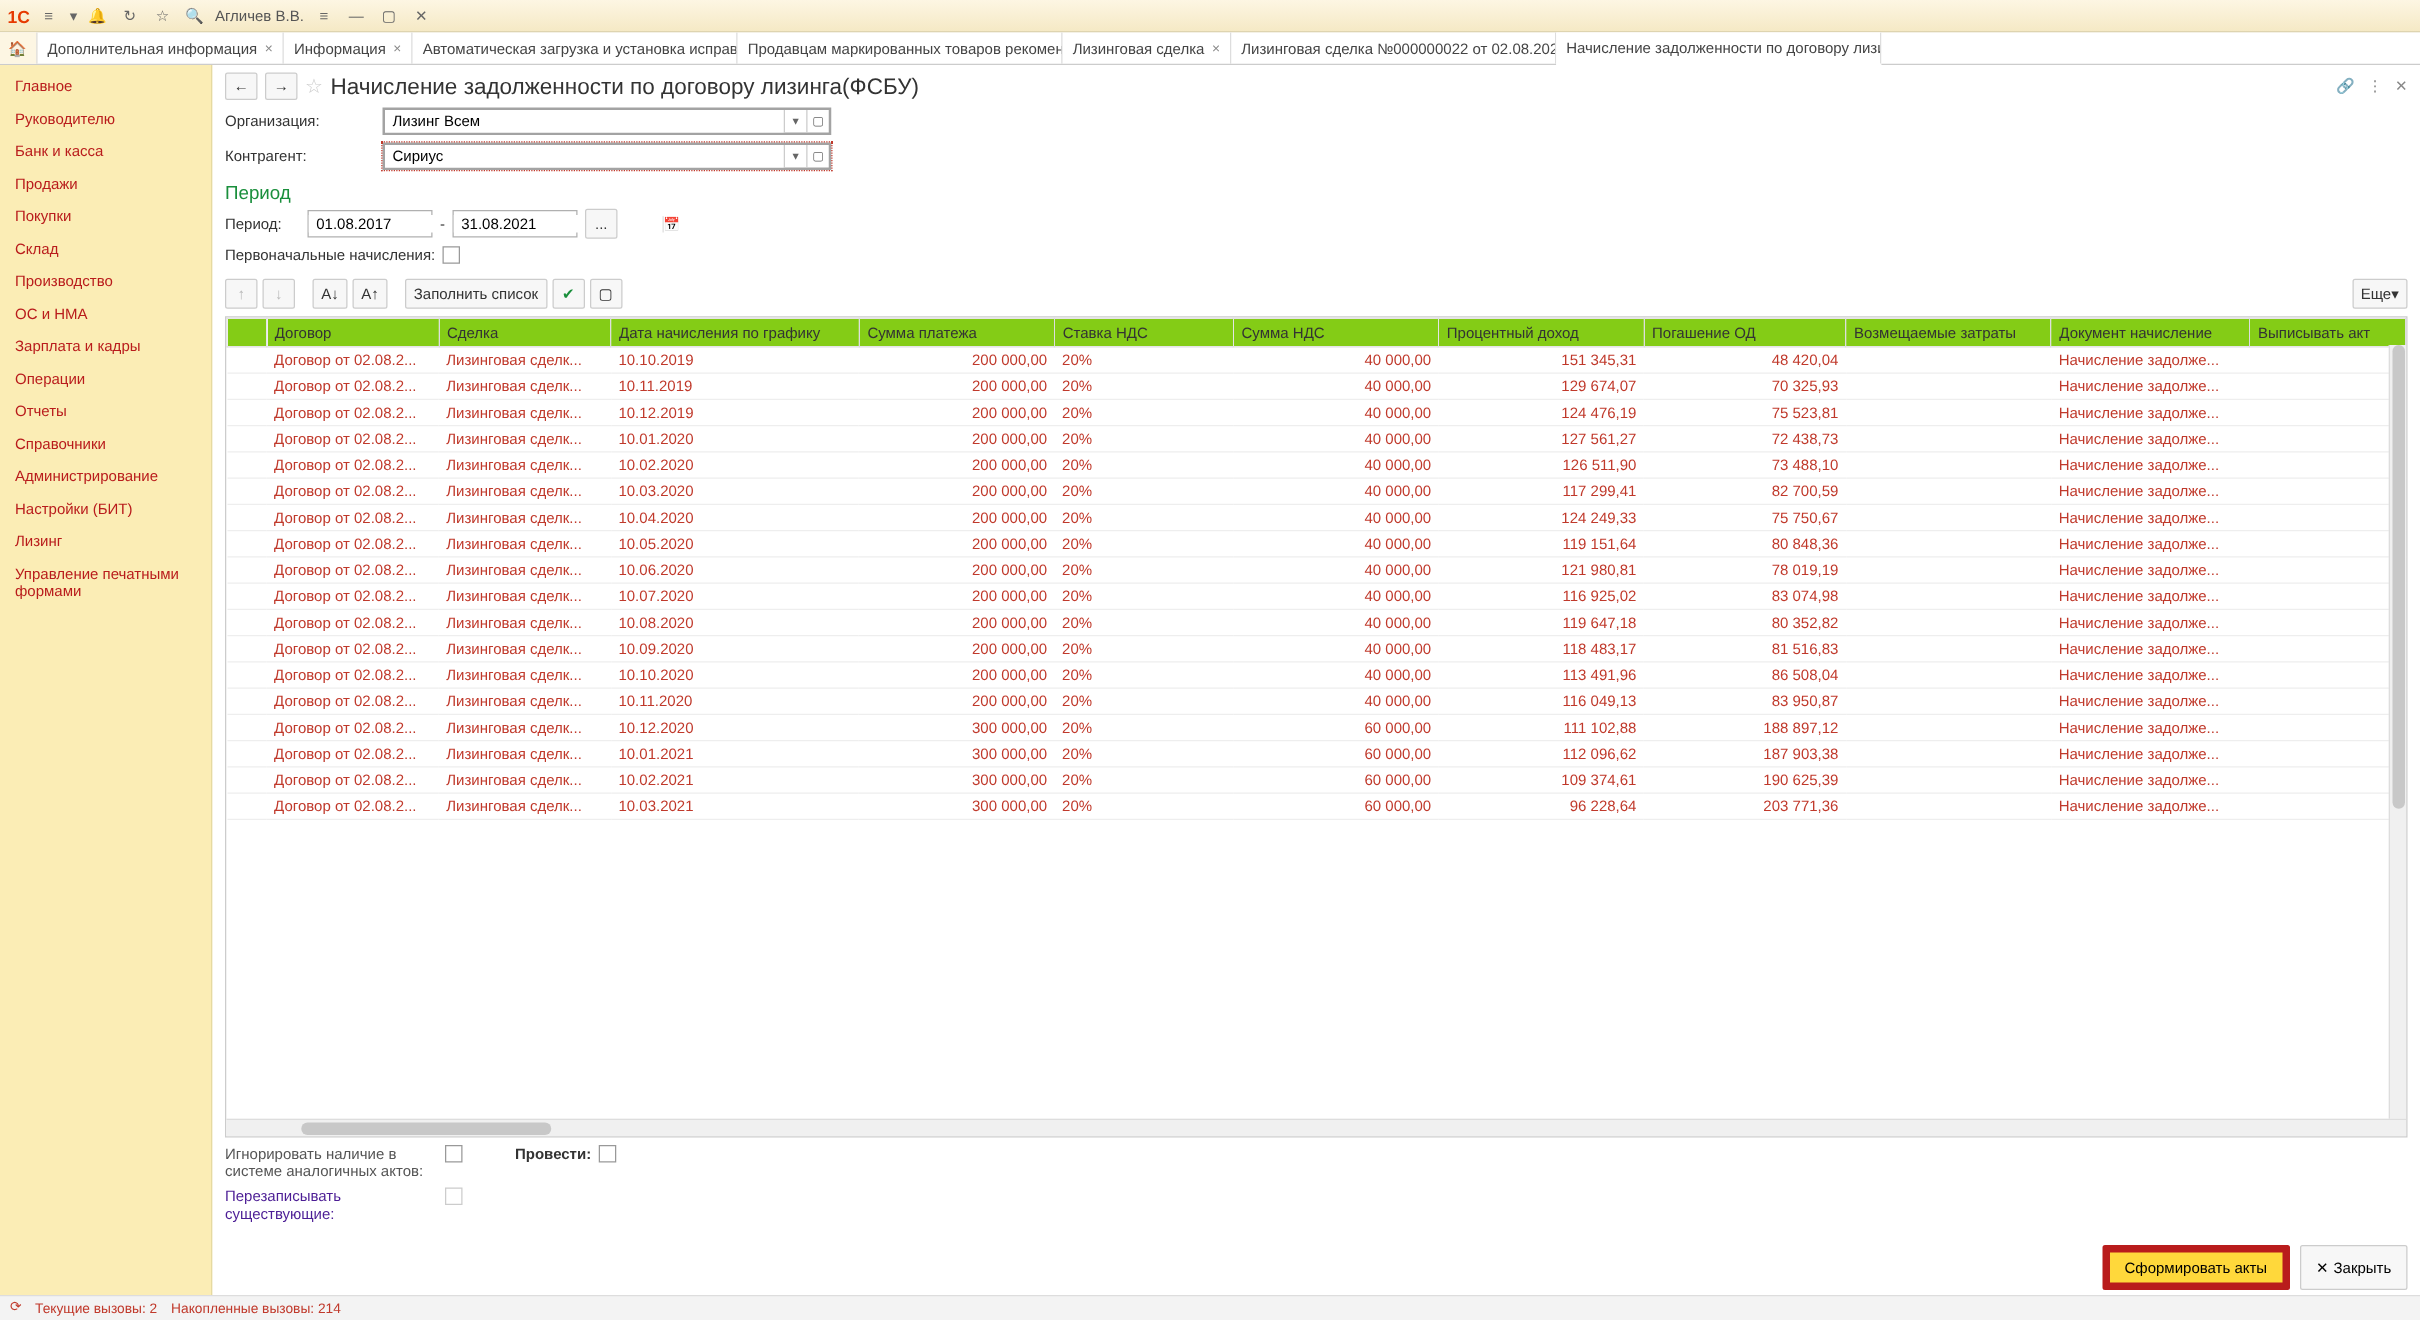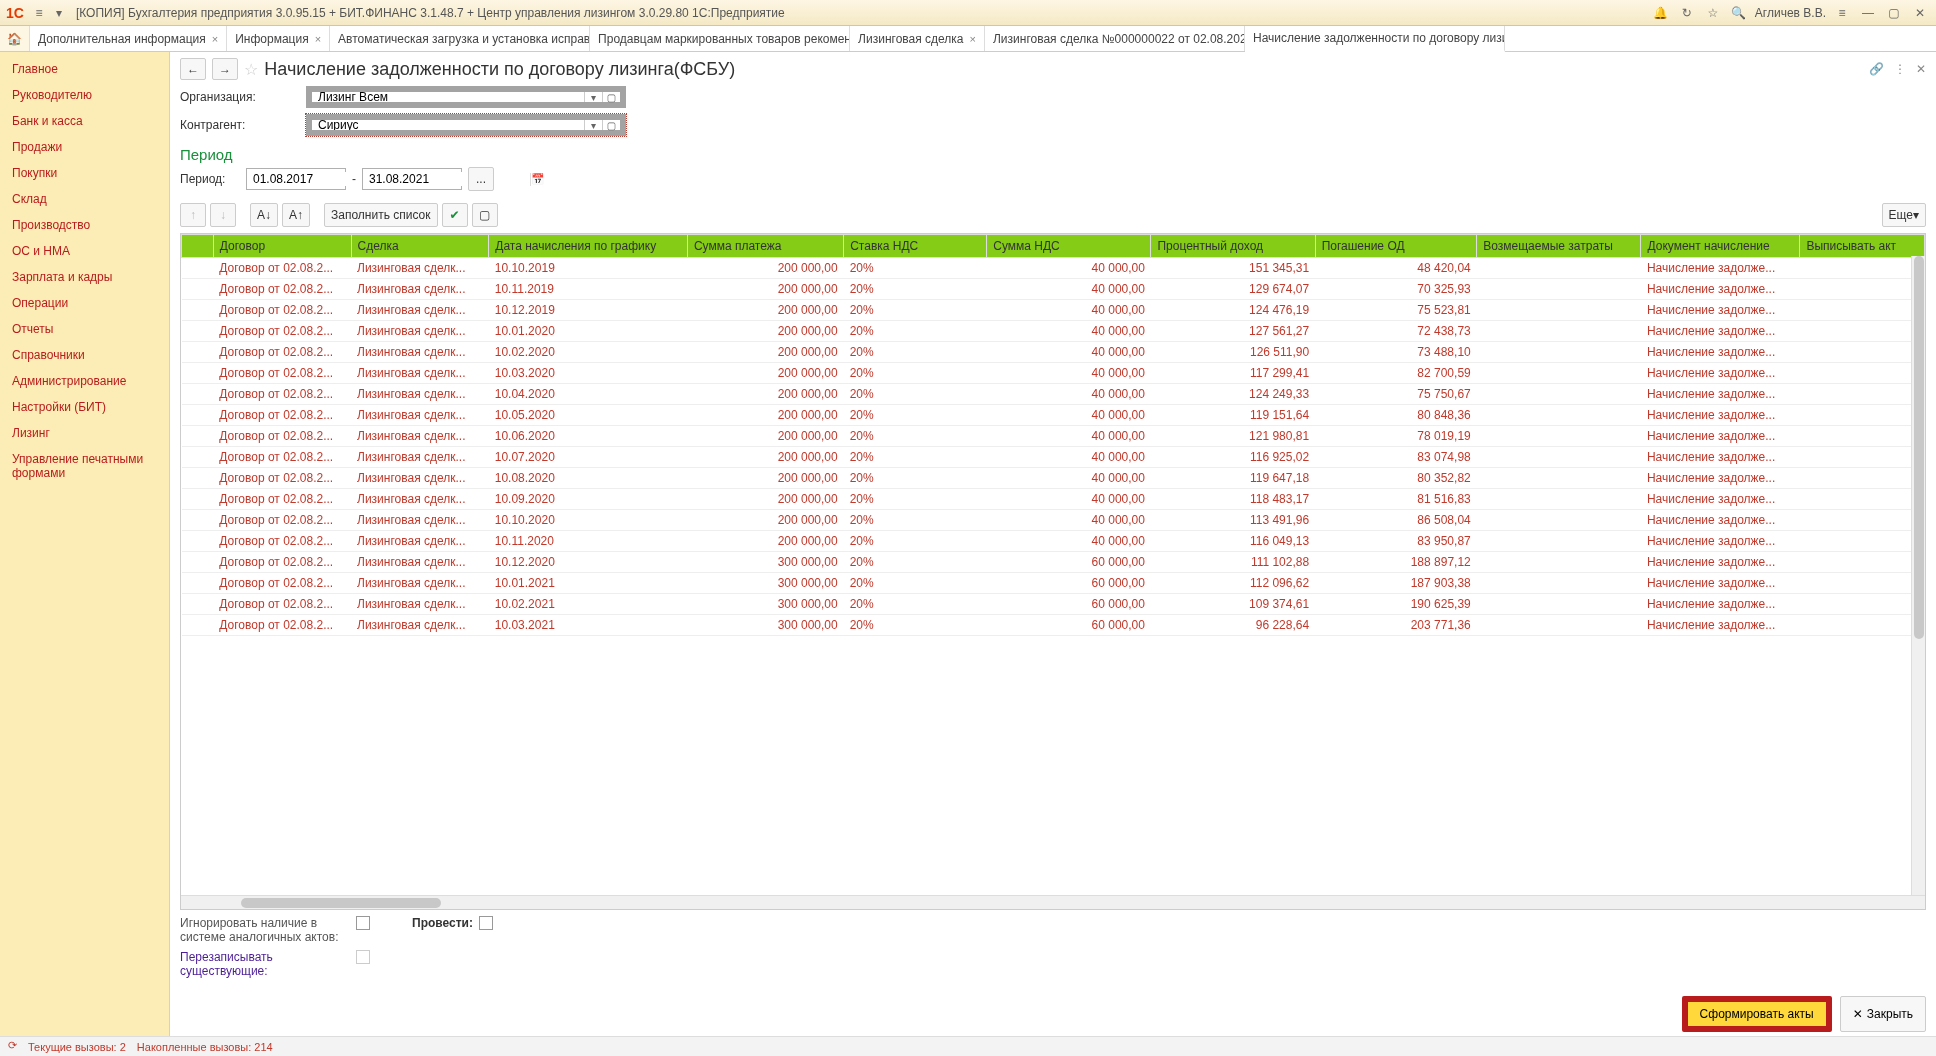--- a/index.html
+++ b/index.html
@@ -21,21 +21,21 @@
 .sidebar { width: 170px; background: #fbedb5; border-right: 1px solid #e0d49a; padding-top: 4px; }
 .side-item { padding: 6px 12px; color: #b91c1c; cursor: pointer; }
 .main { flex: 1; display: flex; flex-direction: column; background: #fff; padding: 6px 10px 2px 10px; overflow: hidden; }
 .titlebar { display: flex; align-items: center; gap: 6px; margin-bottom: 6px; }
 .nav-btn { width: 26px; height: 22px; border: 1px solid #ccc; background: #f7f7f7; display: flex; align-items: center; justify-content: center; cursor: pointer; border-radius: 2px; }
 .star { color: #ccc; font-size: 16px; }
 .page-title { font-size: 18px; color: #333; }
 .title-actions { margin-left: auto; display: flex; gap: 10px; color: #888; }
 .form-row { display: flex; align-items: center; margin-bottom: 6px; gap: 6px; }
 .form-label { width: 120px; color: #333; }
-.combo { display: flex; border: 6px solid #a3a3a3; height: 22px; width: 320px; background: #fff; }
+.combo { display: flex; border: 2px solid #a3a3a3; height: 22px; width: 359px; background: #fff; }
 .combo.hl { outline: 1px dotted #c0392b; }
 .combo input { flex: 1; border: none; padding: 0 6px; font-size: 12px; outline: none; }
 .combo .cbtn { width: 18px; border-left: 1px solid #ccc; display: flex; align-items: center; justify-content: center; color: #666; cursor: pointer; font-size: 10px; }
 .section-title { color: #1a8f3c; font-size: 15px; margin: 4px 0; }
 .date-input { width: 100px; height: 22px; border: 1px solid #b0b0b0; display: flex; align-items: center; }
 .date-input input { flex: 1; border: none; padding: 0 6px; font-size: 12px; outline: none; }
 .date-input .cal { width: 20px; text-align: center; font-size: 11px; color: #555; cursor: pointer; border-left: 1px solid #ddd; }
 .toolbar { display: flex; align-items: center; gap: 4px; margin: 6px 0; }
 .tbtn { height: 24px; min-width: 26px; padding: 0 6px; border: 1px solid #ccc; background: #f7f7f7; display: flex; align-items: center; justify-content: center; cursor: pointer; border-radius: 2px; font-size: 12px; color: #333; }
 .tbtn.green { color: #1a8f3c; }
@@ -65,21 +65,20 @@
 </style>
 </head>
 <body>
 
 <div class="topbar">
   <span class="logo">1C</span>
   <span class="topbar-icons">
     <span class="tb-icon">≡</span>
     <span class="tb-icon">▾</span>
   </span>
-  <span class="tb-title">[КОПИЯ] Бухгалтерия предприятия 3.0.95.15 + БИТ.ФИНАНС 3.1.48.7 + Центр управления лизингом 3.0.29.80 1С:Предприятие</span>
   <span class="tb-right">
     <span class="tb-icon">🔔</span>
     <span class="tb-icon">↻</span>
     <span class="tb-icon">☆</span>
     <span class="tb-icon">🔍</span>
     <span class="user">Агличев В.В.</span>
     <span class="tb-icon">≡</span>
     <span class="tb-icon">—</span>
     <span class="tb-icon">▢</span>
     <span class="tb-icon">✕</span>
@@ -172,20 +171,24 @@
       <div class="date-input">
         <input value="01.08.2017" style="">
         <span class="cal">📅</span>
       </div>
       <span>-</span>
       <div class="date-input">
         <input value="31.08.2021" style="">
         <span class="cal">📅</span>
       </div>
       <div class="tbtn">...</div>
+    </div>
+    <div class="form-row">
+      <span>Первоначальные начисления:</span>
+      <span class="chk"></span>
     </div>
 
     <div class="toolbar">
       <div class="tbtn disabled">↑</div>
       <div class="tbtn disabled">↓</div>
       <div style="width:6px"></div>
       <div class="tbtn">A↓</div>
       <div class="tbtn">A↑</div>
       <div style="width:6px"></div>
       <div class="tbtn">Заполнить список</div>

